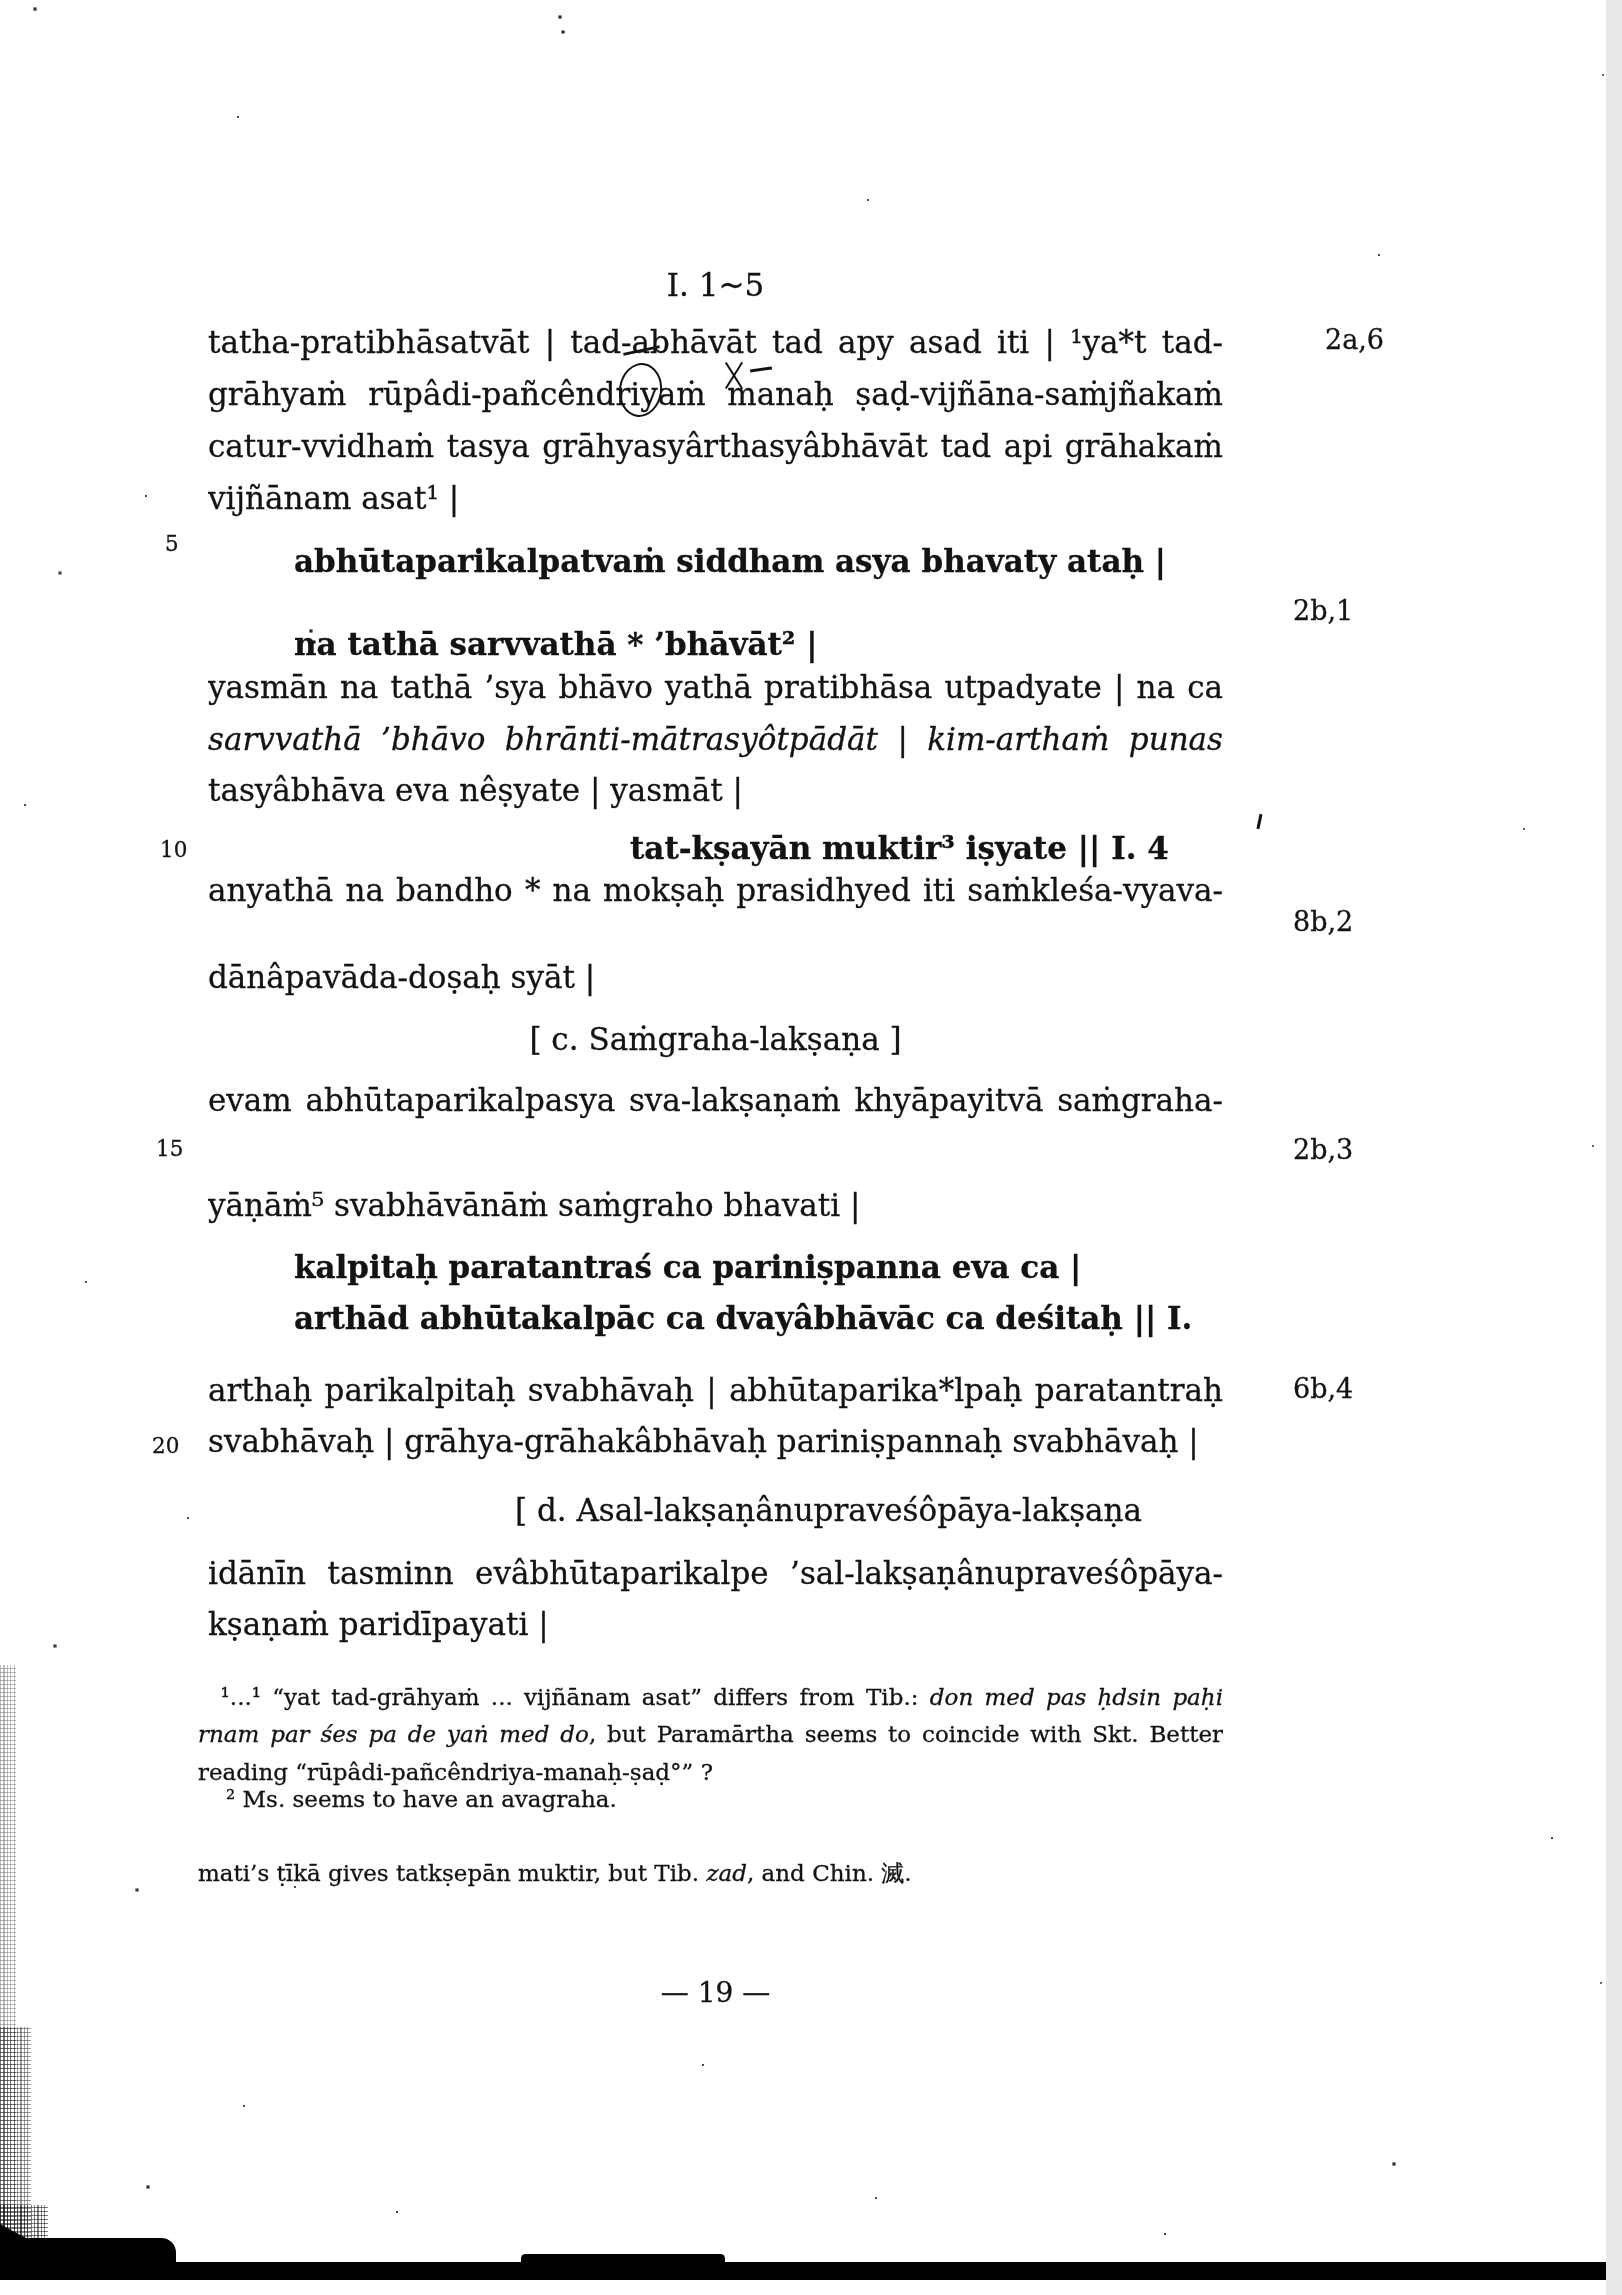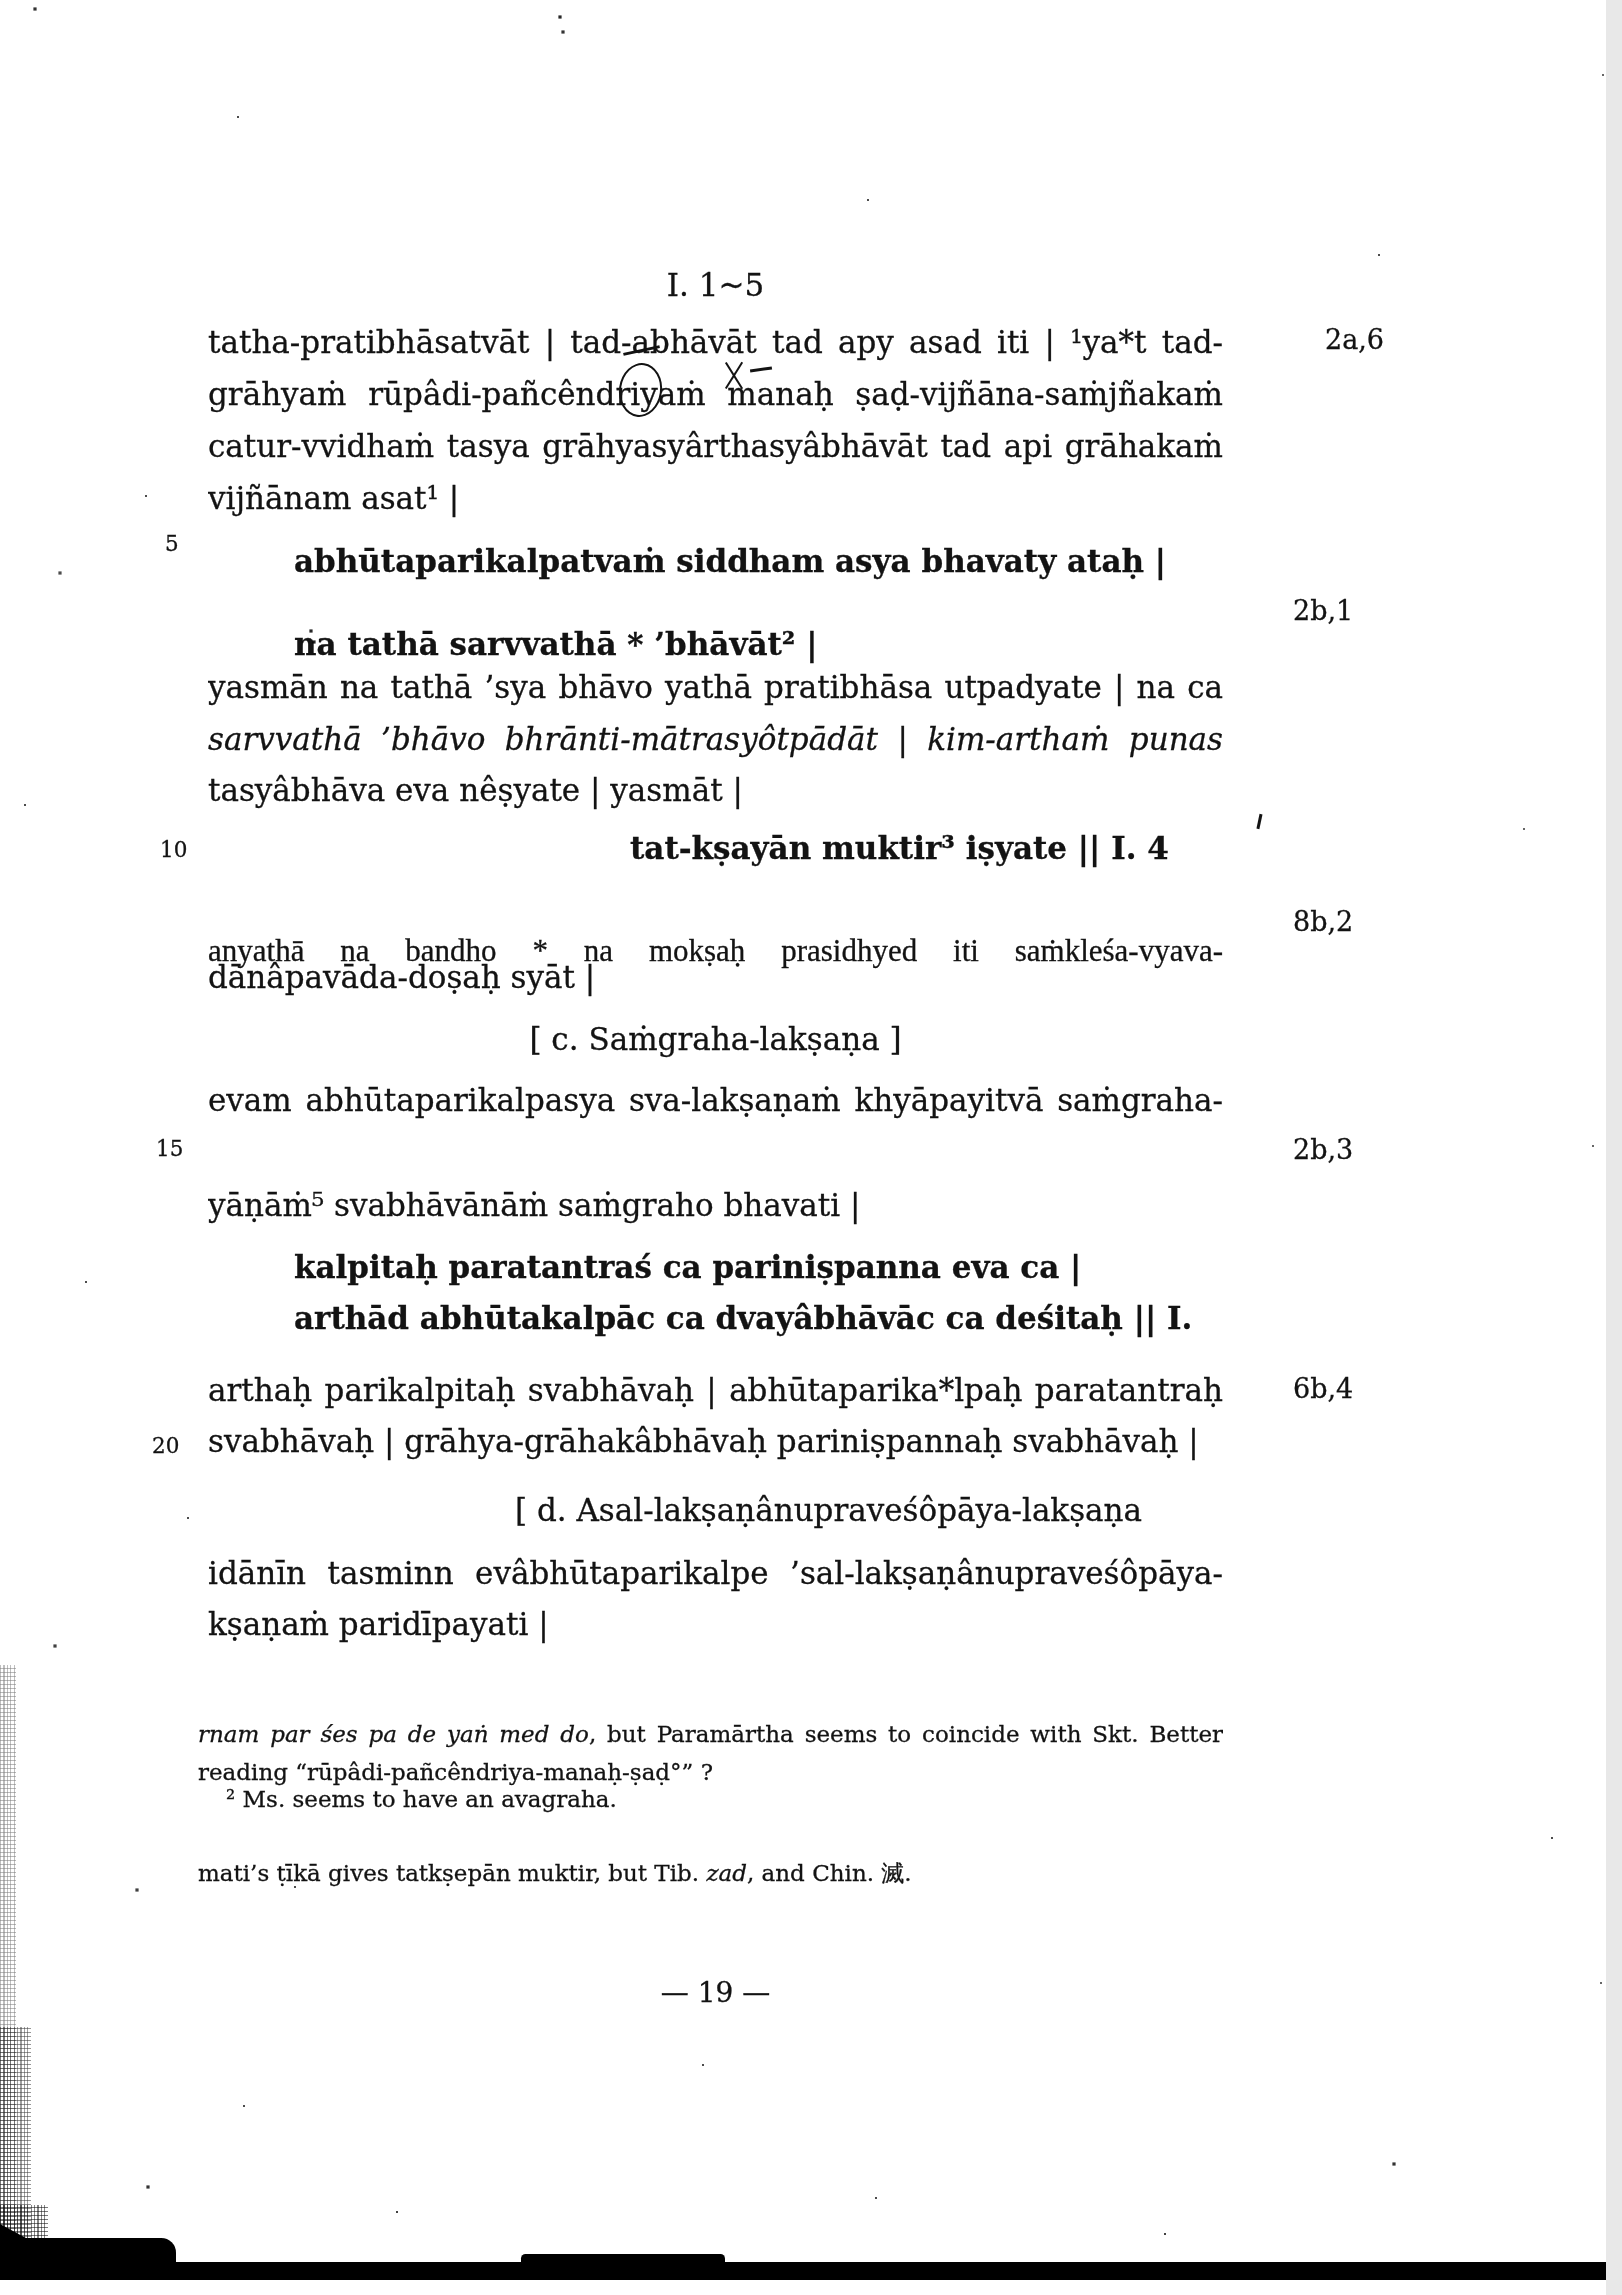--- a/index.html
+++ b/index.html
@@ -92,21 +92,21 @@
 
   <div class="line verse ind" style="top:541px;">abhūtaparikalpatvaṁ siddham asya bhavaty ataḥ |</div>
   <div class="line verse ind" style="top:592px;margin-top:32px;">na tathā sarvvathā * ’bhāvāt² |</div>
 
   <div class="line just" style="top:667px;">yasmān na tathā ’sya bhāvo yathā pratibhāsa utpadyate | na ca</div>
   <div class="line just" style="top:719px;font-style:italic;">sarvvathā ’bhāvo bhrānti-mātrasyôtpādāt | kim-arthaṁ punas</div>
   <div class="line" style="top:770px;">tasyâbhāva eva nêṣyate | yasmāt |</div>
 
   <div class="line verse ctrverse" style="top:828px;">tat-kṣayān muktir³ iṣyate || I. 4</div>
 
-  <div class="line just" style="top:930px;font-family:Liberation Serif, serif;">anyathā na bandho * na mokṣaḥ prasidhyed iti saṁkleśa-vyava-</div>
+  <div class="line just" style="top:870px;">anyathā na bandho * na mokṣaḥ prasidhyed iti saṁkleśa-vyava-</div>
   <div class="line" style="top:957px;">dānâpavāda-doṣaḥ syāt |</div>
 
   <div class="line center" style="top:1019px;">[ c. Saṁgraha-lakṣaṇa ]</div>
 
   <div class="line just" style="top:1080px;">evam abhūtaparikalpasya sva-lakṣaṇaṁ khyāpayitvā saṁgraha-</div>
   <div class="line" style="top:1185px;">yāṇāṁ⁵ svabhāvānāṁ saṁgraho bhavati |</div>
 
   <div class="line verse ind" style="top:1247px;">kalpitaḥ paratantraś ca pariniṣpanna eva ca |</div>
   <div class="line verse ind" style="top:1298px;">arthād abhūtakalpāc ca dvayâbhāvāc ca deśitaḥ || I. 5</div>
 
@@ -122,20 +122,21 @@
   <div class="folio" style="top:595px;">2b,1</div>
   <div class="folio" style="top:906px;">8b,2</div>
   <div class="folio" style="top:1134px;">2b,3</div>
   <div class="folio" style="top:1373px;">6b,4</div>
 
   <div class="lnum" style="left:165px; top:531px;">5</div>
   <div class="lnum" style="left:160px; top:837px;">10</div>
   <div class="lnum" style="left:156px; top:1136px;">15</div>
   <div class="lnum" style="left:152px; top:1433px;">20</div>
 
+  <div class="fnote fn-just fn-ind1" style="top:1683px;"><span>¹...¹  “yat tad-grāhyaṁ ... vijñānam asat” differs from Tib.: </span><span class="it">don med pas ḥdsin paḥi</span></div>
   <div class="fnote fn-just" style="top:1720px;"><span class="it">rnam par śes pa de yaṅ med do</span><span>, but Paramārtha seems to coincide with Skt.  Better</span></div>
   <div class="fnote" style="top:1758px;">reading “rūpâdi-pañcêndriya-manaḥ-ṣaḍ°” ?</div>
   <div class="fnote fn-ind2" style="top:1785px;">²  Ms. seems to have an avagraha.</div>
   <div class="fnote" style="top:1859px;"><span>mati’s ṭīkā gives tatkṣepān muktir, but Tib. </span><span class="it">zad</span><span>, and Chin. </span><span>滅.</span></div>
   <div class="fnote fn-ind2" style="top:1896px;"></div>
   <div class="fnote fn-ind2" style="top:1933px;"></div>
 
   <div class="pgnum" style="top:1976px;">— 19 —</div>
 
   <div class="circ"></div>

